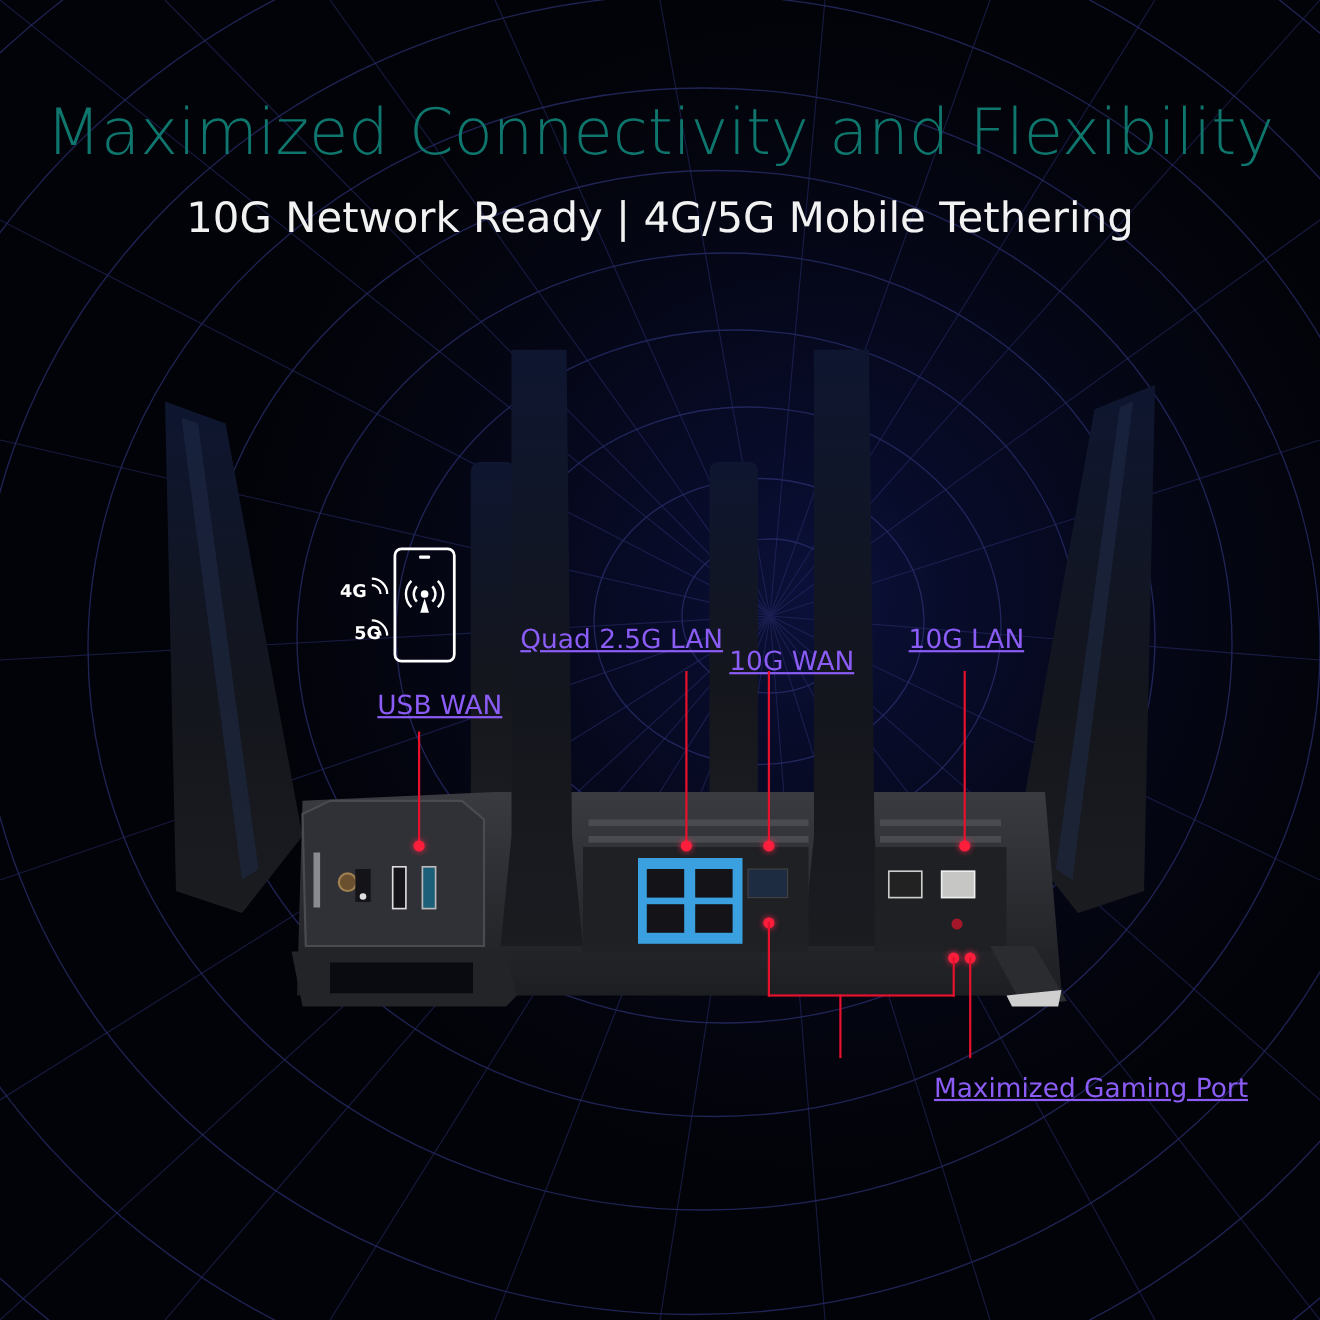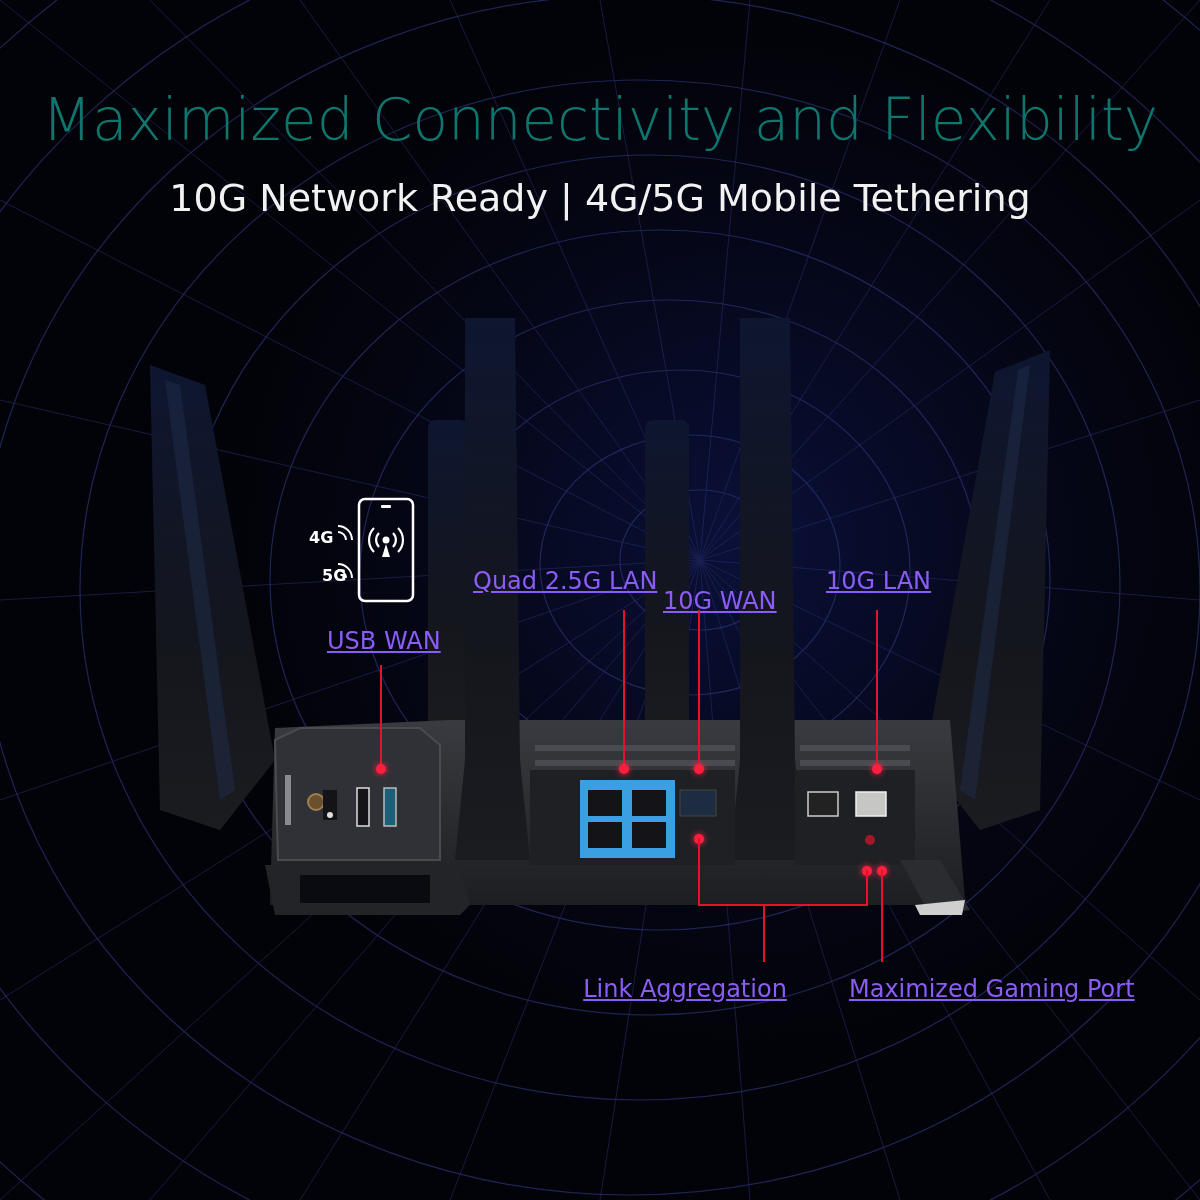--- a/index.html
+++ b/index.html
@@ -154,26 +154,25 @@
     <rect x="24" y="8" width="10" height="3" rx="1" fill="#fff"></rect>
     <circle cx="29" cy="43" r="3.5" fill="#fff"></circle>
     <path d="M22 36 A10 10 0 0 0 22 50" stroke="#fff" stroke-width="2.2" fill="none"></path>
     <path d="M36 36 A10 10 0 0 1 36 50" stroke="#fff" stroke-width="2.2" fill="none"></path>
     <path d="M17 31 A17 17 0 0 0 17 55" stroke="#fff" stroke-width="2.2" fill="none"></path>
     <path d="M41 31 A17 17 0 0 1 41 55" stroke="#fff" stroke-width="2.2" fill="none"></path>
     <polygon points="29,47 25,60 33,60" fill="#fff"></polygon>
   </svg>
 </div>
 
-<div class="label" style="left:327px;top:627px;">USB WAN</div>
+<div class="label" style="left:343px;top:627px;">USB WAN</div>
 <div class="label" style="left:473px;top:567px;">Quad 2.5G LAN</div>
 <div class="label" style="left:663px;top:567px;margin-top:20px;">10G WAN</div>
 <div class="label" style="left:826px;top:567px;">10G LAN</div>
 <div class="label" style="left:570px;top:975px;width:230px;text-align:center;">
-  <div>Link Aggregation</div>
 </div>
 <div class="label" style="left:849px;top:975px;">Maximized Gaming Port</div>
 
 <div>
   <div class="line" style="left:380px;top:665px;width:2px;height:103px;"></div>
   <div class="dot" style="left:376px;top:764px;"></div>
   <div class="line" style="left:623px;top:610px;width:2px;height:158px;"></div>
   <div class="dot" style="left:619px;top:764px;"></div>
   <div class="line" style="left:698px;top:610px;width:2px;height:158px;"></div>
   <div class="dot" style="left:694px;top:764px;"></div>

